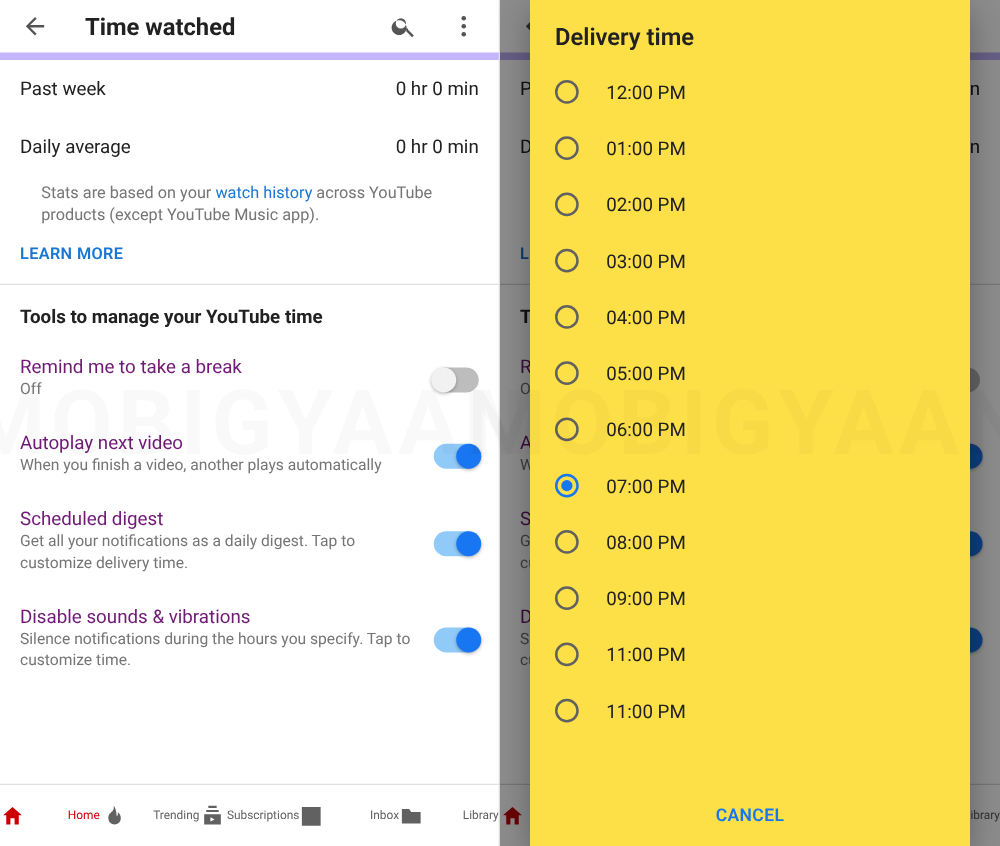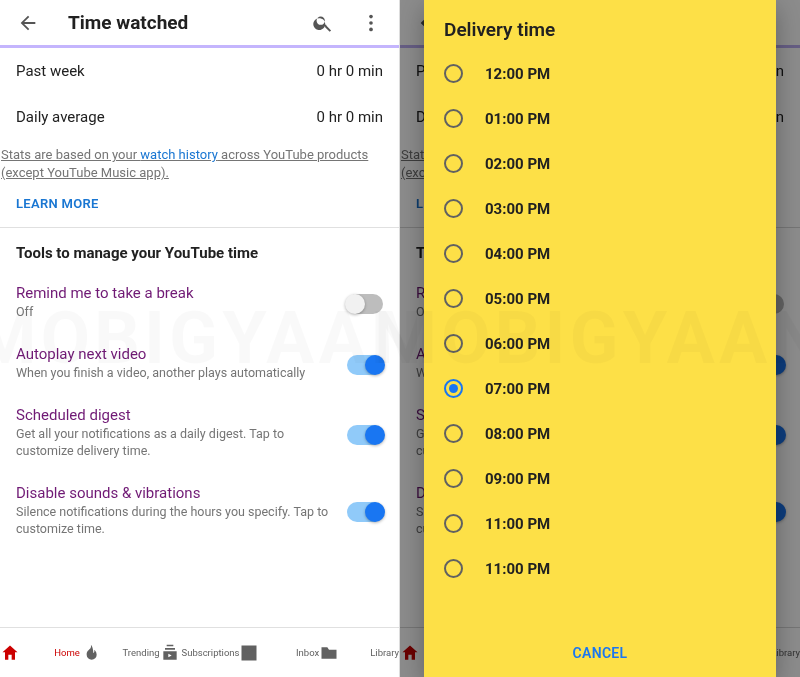--- a/index.html
+++ b/index.html
@@ -1,30 +1,30 @@
 <!DOCTYPE html>
 <html><head>
 <meta charset="utf-8">
 <style>
   * { box-sizing: border-box; margin: 0; padding: 0; }
   html, body { width: 800px; height: 677px; overflow: hidden; font-family: Roboto, Arial, sans-serif; background: #fff; color: #212121; }
   .dual { display: flex; width: 800px; height: 677px; }
   .phone { width: 400px; height: 677px; position: relative; display: flex; flex-direction: column; border-right: 1px solid #ddd; }
   .phone:last-child { border-right: none; }
 
-  .appbar { height: 48px; display: flex; align-items: center; padding: 0 8px; border-bottom: 3px solid #c4b5fd; gap: 8px; }
+  .appbar { height: 48px; display: flex; align-items: center; padding: 0 8px; border-bottom: 6px solid #c4b5fd; gap: 8px; }
   .appbar .title { font-size: 19px; font-weight: 700; flex: 1; margin-left: 12px; }
   .icon-btn { width: 40px; height: 40px; display: flex; align-items: center; justify-content: center; color: #555; }
   .icon-btn svg { width: 22px; height: 22px; }
 
   .content { flex: 1; overflow: hidden; }
   .row { display: flex; justify-content: space-between; align-items: center; padding: 14px 16px; }
   .row .label { font-size: 15px; color: #212121; }
   .row .value { font-size: 15px; color: #212121; }
-  .note { font-size: 13px; color: #757575; padding: 6px 1px 8px; line-height: 1.4; text-decoration: underline; }
+  .note { font-size: 13px; color: #757575; padding: 6px 33px 8px; line-height: 1.4; }
   .note a { color: #1976d2; text-decoration: none; }
   .learnmore { color: #1976d2; font-size: 13px; font-weight: 600; padding: 6px 16px 16px; letter-spacing: 0.3px; }
   .divider { height: 1px; background: #e0e0e0; }
   .section-title { font-size: 15px; font-weight: 700; padding: 16px 16px 12px; }
   .setting { display: flex; align-items: center; padding: 10px 16px 14px; gap: 12px; }
   .setting .text { flex: 1; }
   .setting .s-title { font-size: 15px; color: #701a75; }
   .setting .s-sub { font-size: 12.5px; color: #757575; line-height: 1.35; margin-top: 2px; }
   .switch { width: 36px; height: 20px; border-radius: 10px; position: relative; flex-shrink: 0; margin-top: 3px; }
   .switch.off { background: #bdbdbd; }
@@ -35,21 +35,21 @@
   .navbar { height: 50px; display: flex; border-top: 1px solid #e0e0e0; }
   .nav-item { flex: 1; display: flex; align-items: center; justify-content: space-between; gap: 2px; color: #616161; }
   .nav-item.active { color: #cc0000; }
   .nav-item svg { width: 20px; height: 20px; }
   .nav-item .nav-label { font-size: 9.5px; }
 
   
   .scrim { position: absolute; inset: 0; background: rgba(0,0,0,.45); display: flex; align-items: stretch; justify-content: center; padding: 0 24px; }
   .dialog { background: #fde047; width: 100%; display: flex; flex-direction: column; box-shadow: 0 8px 24px rgba(0,0,0,.3); }
   .dialog-title { font-size: 19px; font-weight: 600; padding: 18px 20px 10px; }
-  .option-list { flex: 1; overflow-y: auto; padding: 0 8px 4px 8px; font-weight: bold; }
+  .option-list { flex: 1; overflow-y: auto; padding: 0 8px 4px 8px; }
   .option { display: flex; align-items: center; gap: 22px; height: 45px; padding: 0 12px; }
   .radio { width: 19px; height: 19px; border: 2px solid #616161; border-radius: 50%; display: flex; align-items: center; justify-content: center; flex-shrink: 0; }
   .radio.selected { border-color: #1976f2; }
   .radio.selected::after { content: ""; width: 9px; height: 9px; background: #1976f2; border-radius: 50%; }
   .option .time { font-size: 15px; }
   .dialog-actions { display: flex; justify-content: center; padding: 10px 18px 16px; }
   .dialog-btn { color: #1976f2; font-weight: 600; font-size: 14px; letter-spacing: 0.3px; }
   
   .wm { position:absolute; inset:0; pointer-events:none; display:flex; align-items:center; justify-content:center; font-size:72px; font-weight:700; color:rgba(0,0,0,0.025); letter-spacing:4px; }
 </style>

